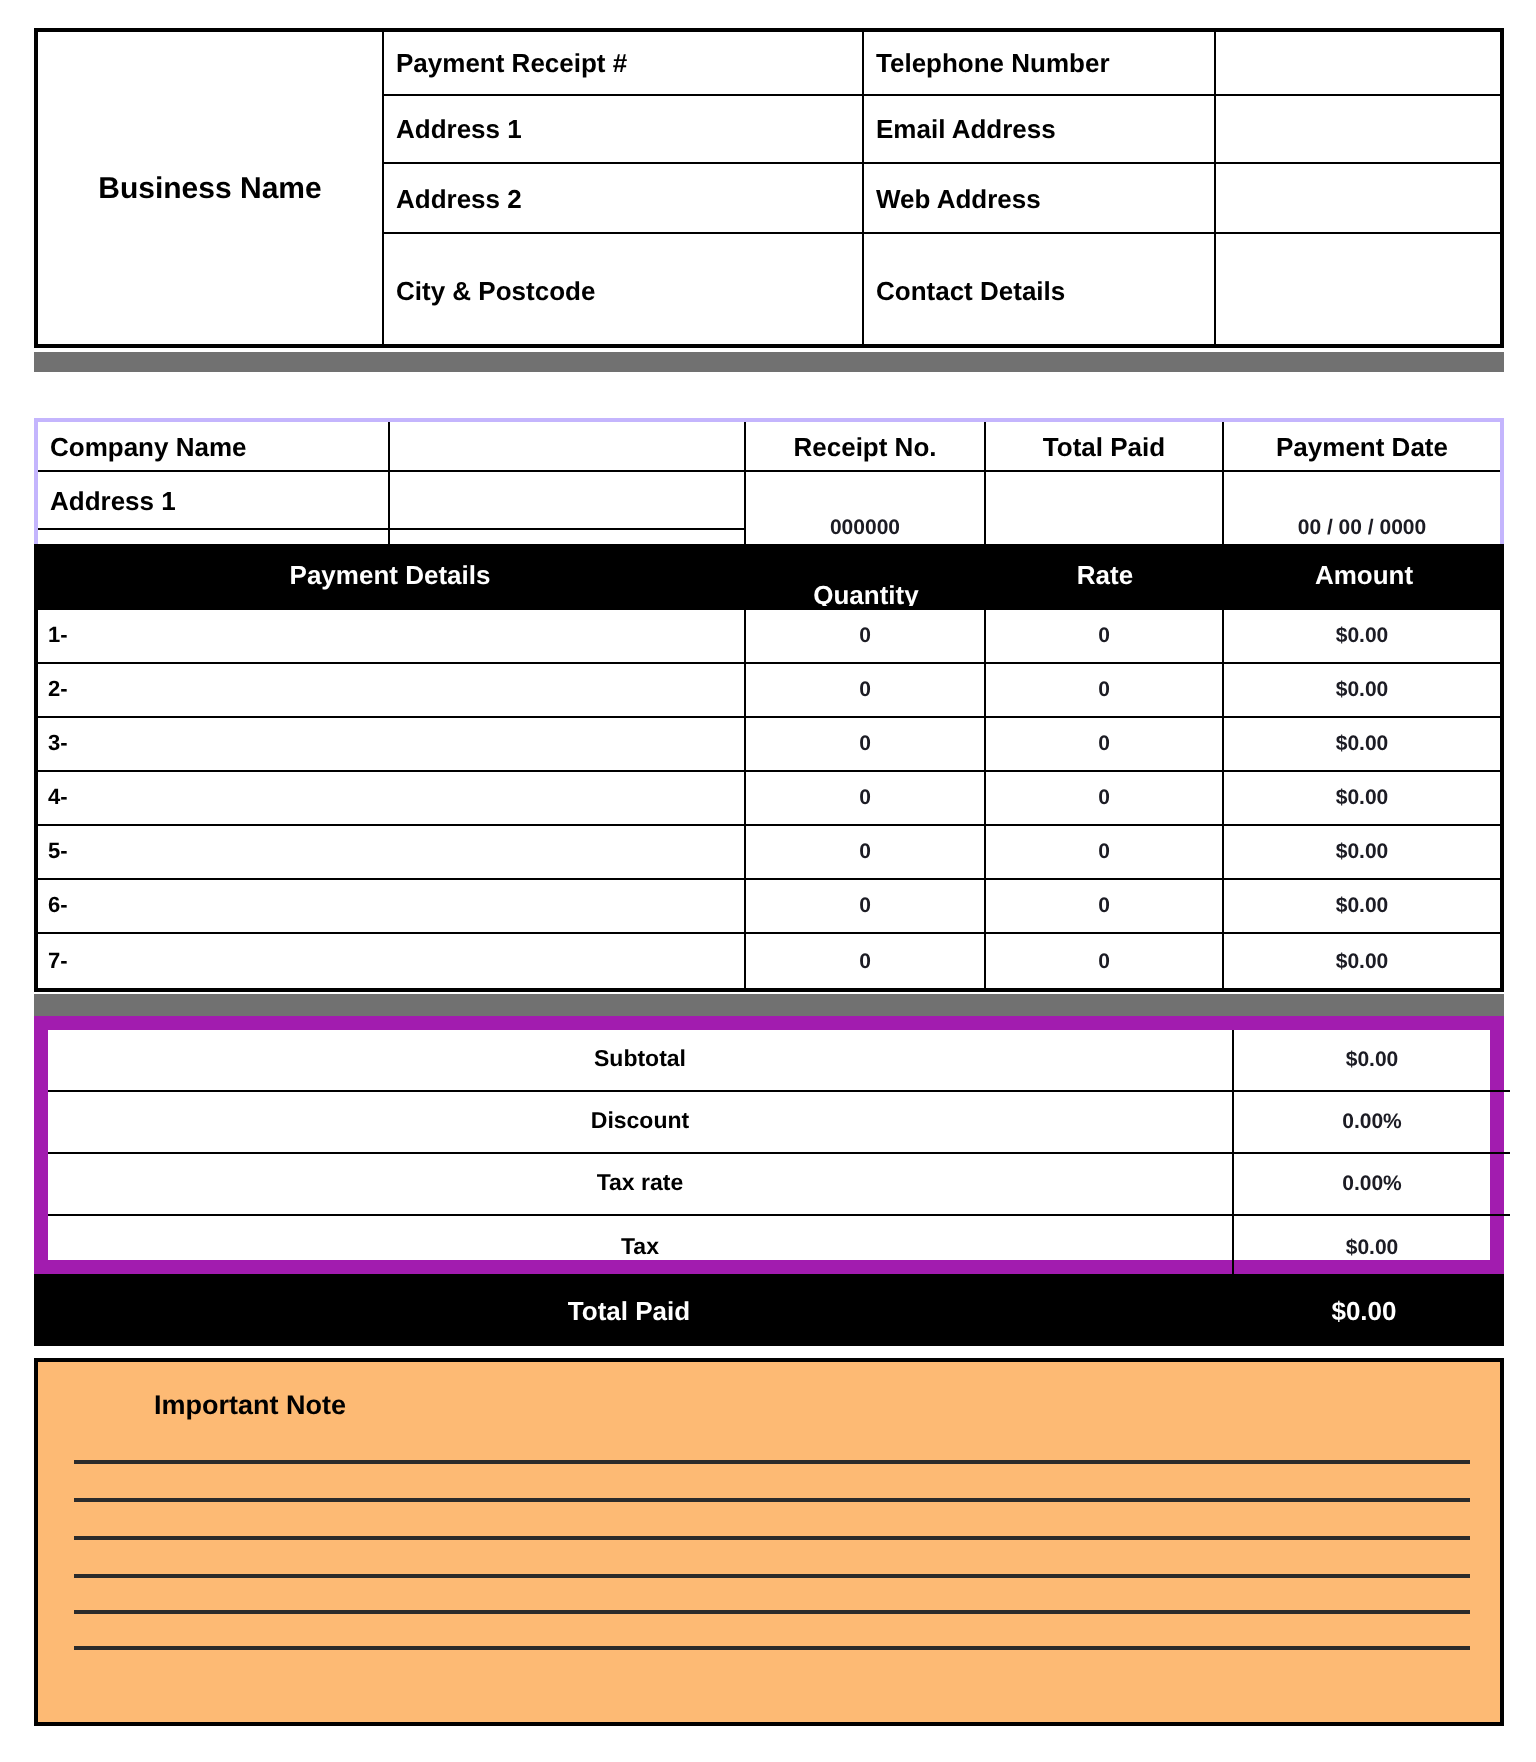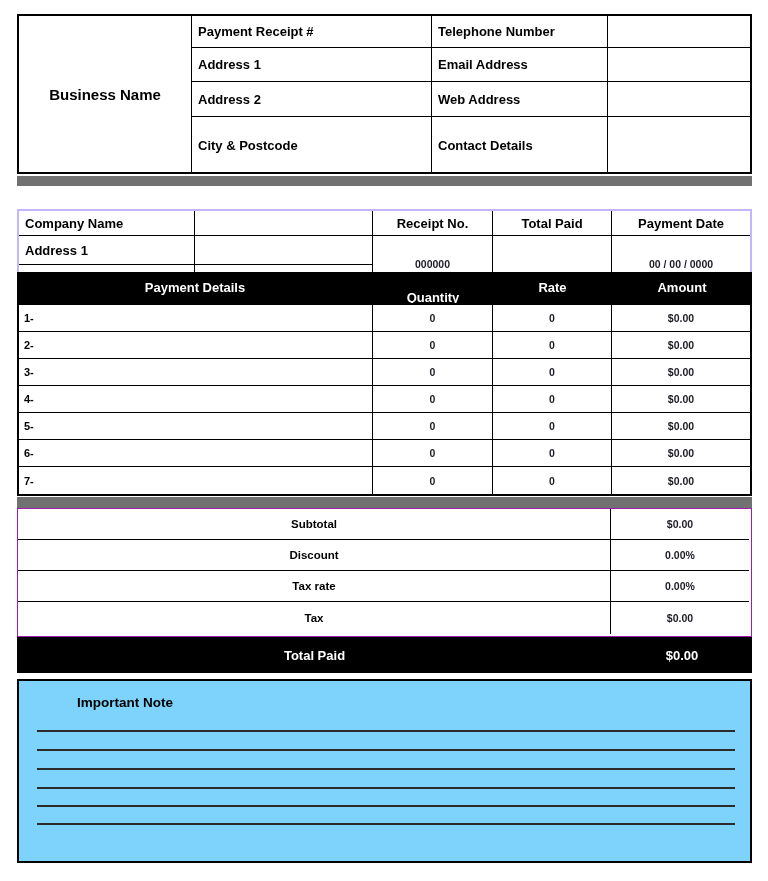--- a/index.html
+++ b/index.html
@@ -31,26 +31,26 @@
   .black-bar{background:#000;color:#fff;}
   .bar-seg{position:absolute;top:0;height:100%;display:flex;align-items:center;justify-content:center;
     font-weight:bold;font-size:13px;box-sizing:border-box;}
 
   
   .rows-table{left:17px;top:303px;width:735px;height:193px;border:2px solid #000;
     display:grid;grid-template-columns:354px 120px 119px 138px;grid-template-rows:repeat(7,27px);}
   .row-num{font-weight:bold;font-size:11px;padding-left:5px;}
 
   
-  .tot-table{left:17px;top:508px;width:735px;height:129px;border:1px solid #a21caf;
+  .tot-table{left:17px;top:508px;width:735px;height:129px;border:7px solid #a21caf;
     display:grid;grid-template-columns:593px 138px;grid-template-rows:31px 31px 31px 32px;}
   .tot-lbl{font-weight:bold;font-size:11.5px;justify-content:center;}
 
   
-  .note-box{left:17px;top:679px;width:735px;height:184px;border:2px solid #000;background:#7dd3fc;}
+  .note-box{left:17px;top:679px;width:735px;height:184px;border:2px solid #000;background:#fdba74;}
   .note-title{position:absolute;left:58px;top:14px;font-weight:bold;font-size:13.5px;}
   .note-line{position:absolute;left:18px;width:698px;height:2px;background:#2b2b2b;}
 </style>
 </head>
 <body>
 
 <div class="page">
 
   <div class="abs hdr-table">
     <div class="cell biz-cell b-r">Business Name</div>

